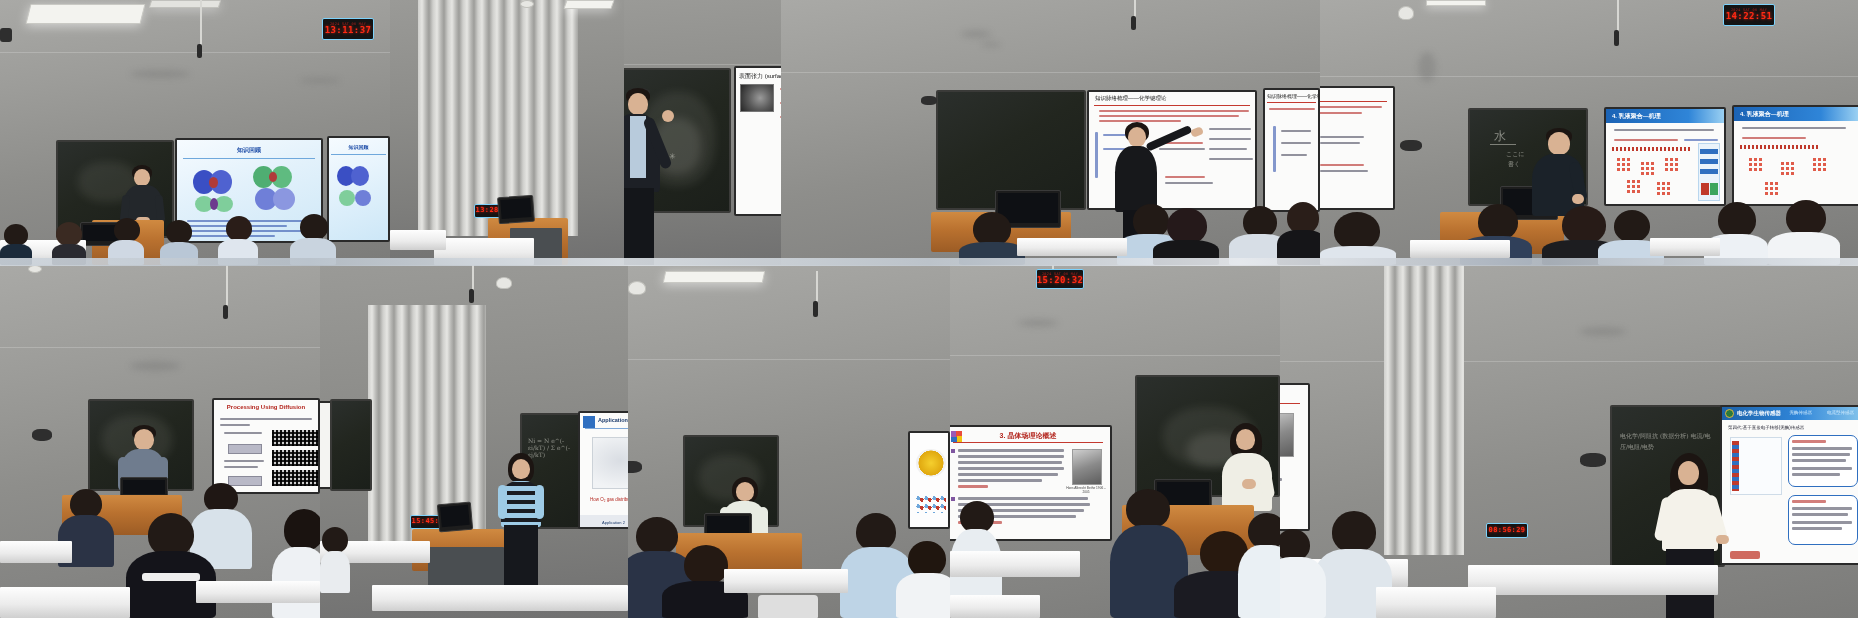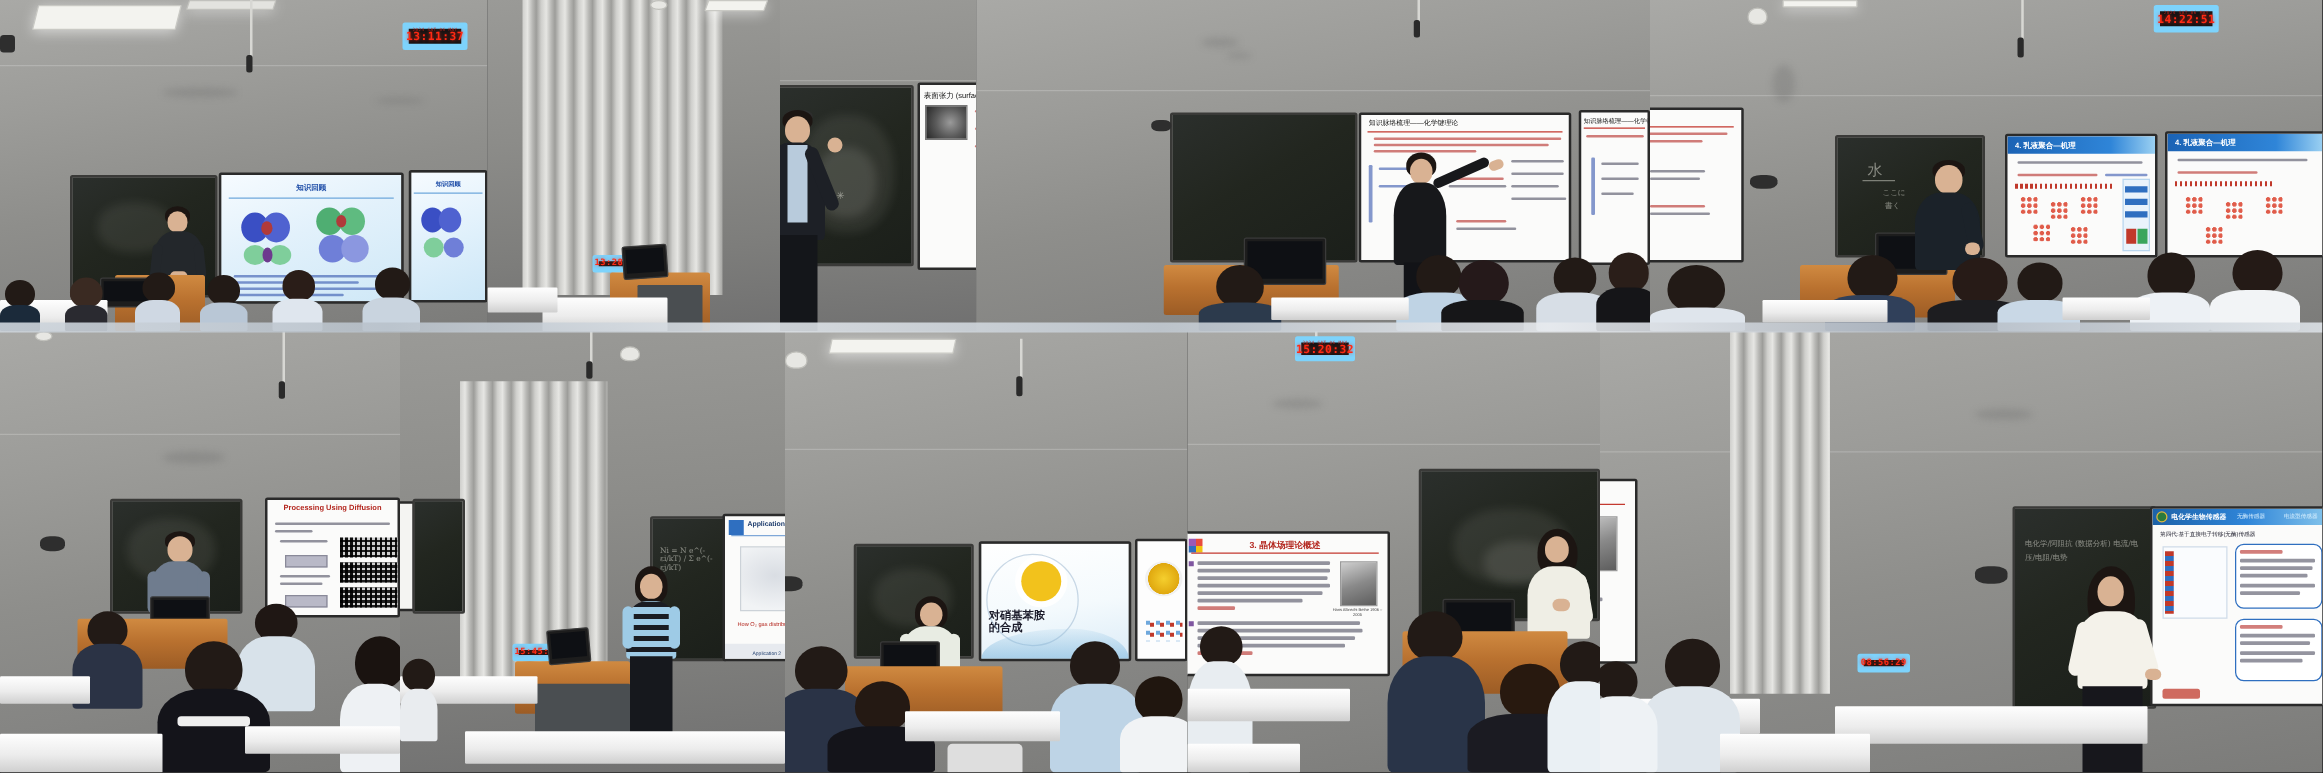--- a/index.html
+++ b/index.html
@@ -51,21 +51,21 @@
   .speaker-box {
     position: absolute; background: #2e2e2e; border-radius: 3px;
   }
   .cam-dome {
     position: absolute; background: #e7e7e3; border-radius: 50% 50% 40% 40%;
     border: 1px solid #c0c0bb;
   }
   
   .clock {
     position: absolute; background: #141414;
-    border: 5px solid #7dd3fc; border-radius: 2px;
+    border: 1px solid #7dd3fc; border-radius: 2px;
     display: flex; flex-direction: column;
     align-items: center; justify-content: center;
     padding: 1px 9px;
   }
   .clock .date {
     color: #c0231c; font-size: 3.5px; letter-spacing: .3px;
     font-family: "DejaVu Sans Mono", monospace; line-height: 1;
     white-space: nowrap; opacity: .9;
   }
   .clock .time {
@@ -638,35 +638,20 @@
     <div class="ceil-light" style="left:36px;top:6px;width:100px;height:12px;transform:skewX(-12deg);"></div>
     <div class="cam-dome" style="left:0px;top:16px;width:18px;height:14px;"></div>
     <div class="mic-boom" style="left:188px;top:6px;height:32px;"></div>
     <div class="mic-head" style="left:185px;top:36px;height:16px;"></div>
 
     <div class="blackboard" style="left:55px;top:170px;width:96px;height:92px;">
       <div class="chalk-smear" style="left:14px;top:18px;width:62px;height:46px;"></div>
     </div>
     <div class="speaker-box" style="left:-8px;top:196px;width:22px;height:12px;border-radius:40%;"></div>
 
-    <div class="screen" style="left:155px;top:168px;width:122px;height:96px;
-                background:linear-gradient(170deg,#ffffff 0%,#f4fafd 55%,#dcecf7 100%);">
-      <div class="slide">
-        <div style="position:absolute;left:32px;top:14px;width:32px;height:32px;border-radius:50%;
-                    background:#f2c21c;box-shadow:0 0 0 5px rgba(255,255,255,.9);"></div>
-        <div style="position:absolute;left:6px;top:52px;font-size:9px;font-weight:bold;color:#1b1b2a;
-                    white-space:pre-line;line-height:1.15;">对硝基苯胺
-的合成</div>
-        <div style="position:absolute;left:4px;top:8px;width:74px;height:74px;
-             border-radius:50%;border:1px solid rgba(140,170,200,.45);"></div>
-        <div style="position:absolute;left:0;bottom:0;width:100%;height:24px;
-             background:linear-gradient(180deg,rgba(170,210,235,.2),rgba(120,180,220,.55));
-             border-radius:60% 40% 0 0 / 100% 100% 0 0;"></div>
-      </div>
-    </div>
     <div class="screen" style="left:280px;top:166px;width:42px;height:98px;background:#fdfdfd;">
       <div style="position:absolute;left:6px;top:16px;width:30px;height:28px;border-radius:50%;
                   background:radial-gradient(circle,#f5cf2e 0%,#e0a80f 60%,#f1f1f1 62%);"></div>
       <div style="position:absolute;left:6px;bottom:14px;width:30px;height:18px;
            background:radial-gradient(circle at 30% 40%,#6fa8dc 0 2px,transparent 2px),
                       radial-gradient(circle at 70% 60%,#c0392b 0 2px,transparent 2px);
            background-size:8px 8px;"></div>
     </div>
 
     <div class="person" style="left:92px;top:212px;width:48px;height:92px;">

